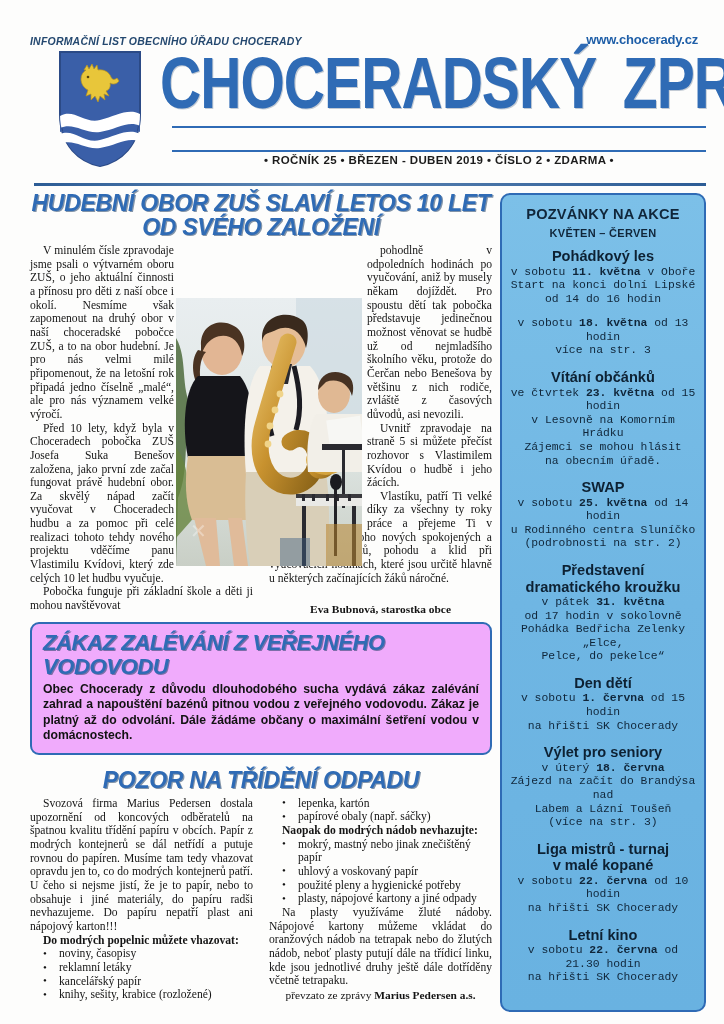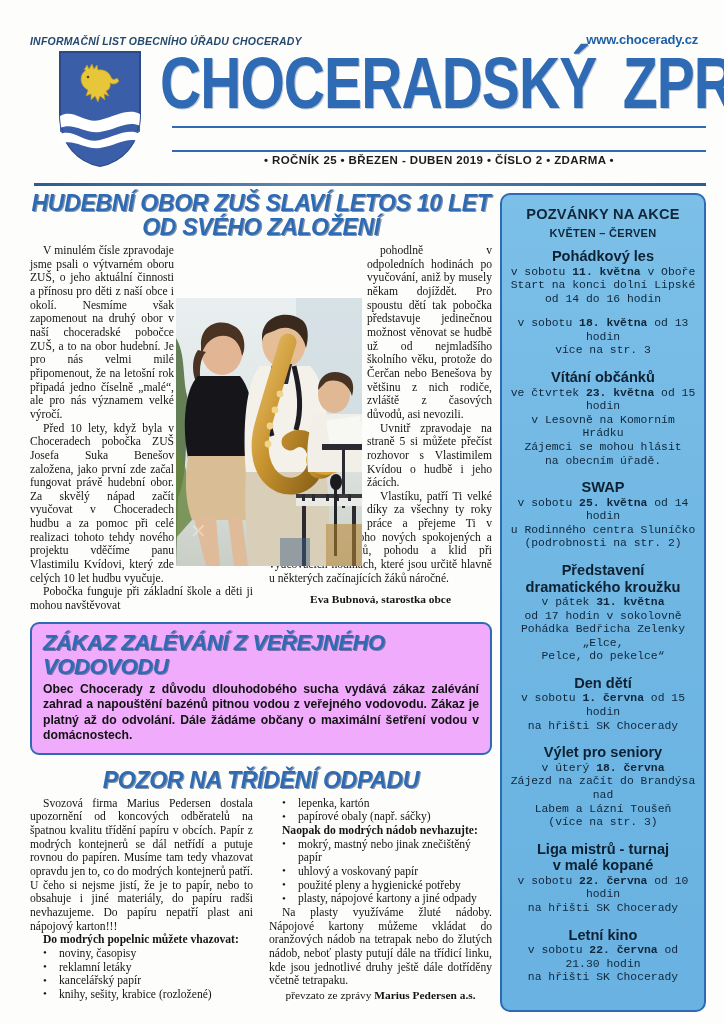--- a/index.html
+++ b/index.html
@@ -206,21 +206,21 @@
   .shim-r {
     float: left;
     width: 95px;
     height: 268px;
     margin-top: 12px;
     margin-right: 3px;
   }
   .byline {
     position: absolute;
     left: 239px;
-    top: 402px;
+    top: 412px;
     width: 223px;
     text-align: center;
     font-family: "Liberation Serif", serif;
     font-weight: 700;
     font-size: 11.4px;
   }
 
   
   .noticebox {
     margin-top: 11px;
@@ -251,20 +251,21 @@
   }
 
   
   .article-two { margin-top: 13px; }
   .waste-cols {
     display: flex;
     gap: 16px;
     font-family: "Liberation Serif", serif;
     font-size: 11.6px;
     line-height: 13.65px;
+    align-items: center;
   }
   .waste-cols > div { width: 223px; }
   .waste-cols p { margin: 0; text-indent: 13px; text-align: justify; hyphens:auto; }
   .lead-bold { font-weight: 700; text-indent: 0; }
   ul.bullets {
     margin: 0;
     padding: 0 0 0 13px;
     list-style: none;
   }
   ul.bullets li {

